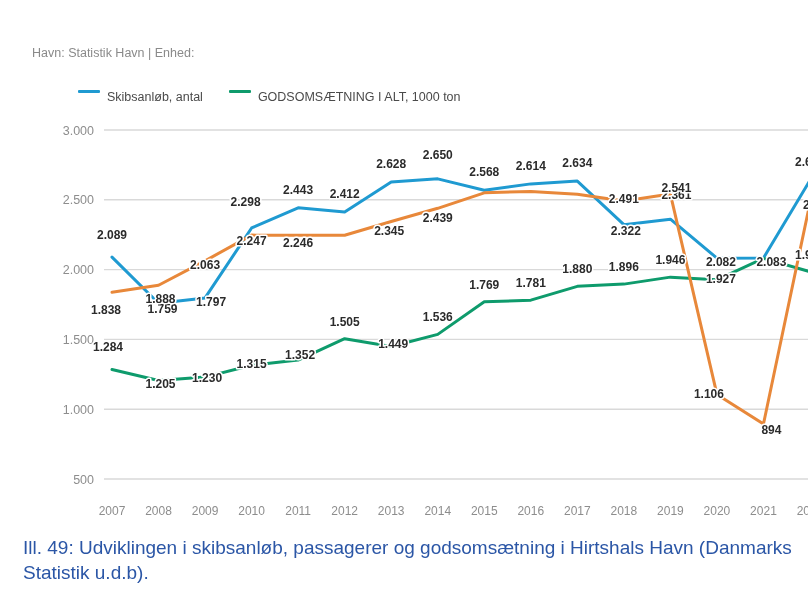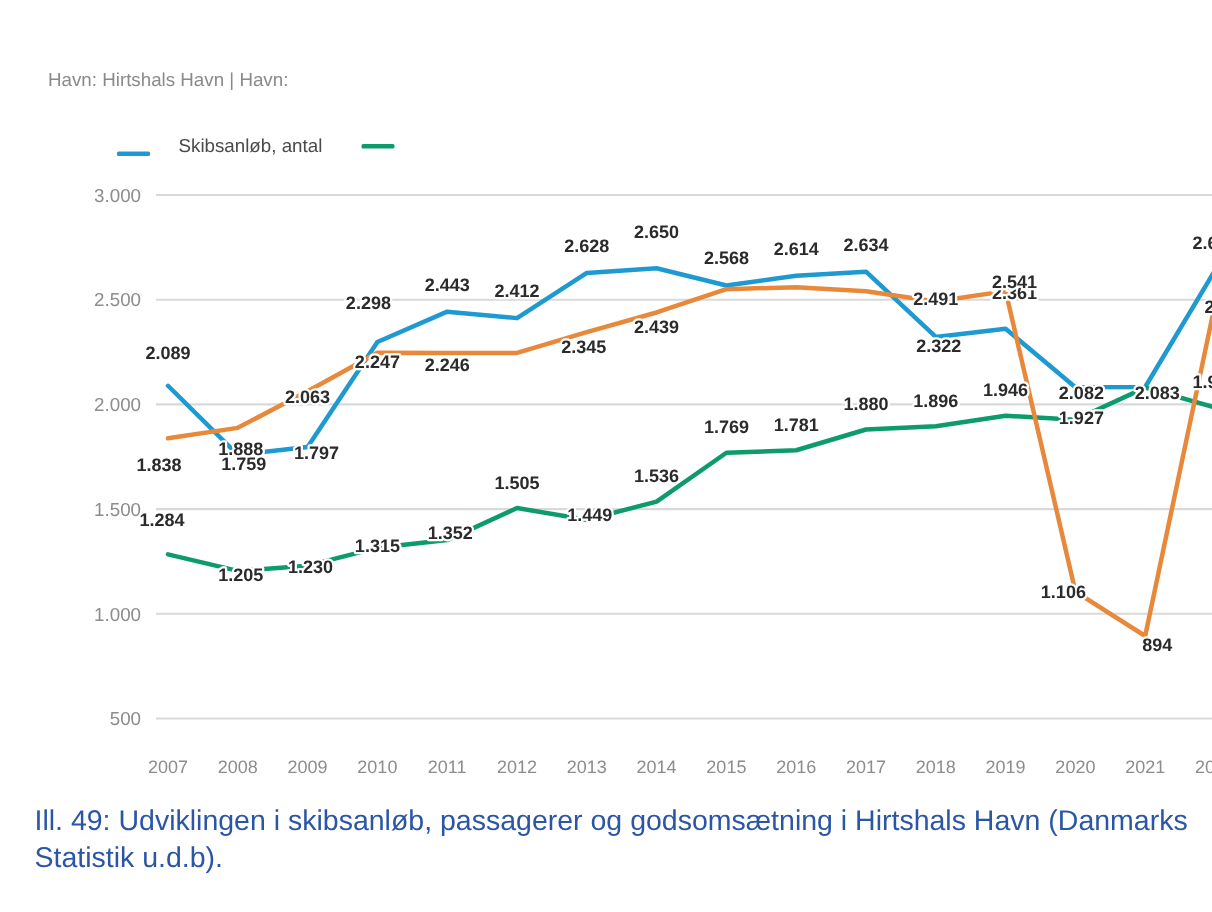--- a/index.html
+++ b/index.html
@@ -20,21 +20,21 @@
     position:absolute;left:32px;top:46px;
     font-size:12.5px;color:#8a8a8a;white-space:nowrap;
   }
 
   
   .legend{
     position:absolute;left:78px;top:90px;
     display:flex;align-items:center;gap:26px;
     white-space:nowrap;
   }
-  .legend-item{display:flex;align-items:flex-end;gap:19px;}
+  .legend-item{display:flex;align-items:flex-start;gap:7px;}
   .legend-swatch{display:block;width:22px;height:3px;border-radius:1px;}
   .legend-label{font-size:12.5px;color:#4a4a4a;}
 
   
   .plot-wrap{position:absolute;left:14px;top:118px;width:808px;height:400px;margin-left:12px;}
   .plot-svg{display:block;}
 
   .ytick{font-size:12.5px;fill:#8d8d8d;font-family:"Liberation Sans",sans-serif;}
   .xtick{font-size:12px;fill:#8d8d8d;font-family:"Liberation Sans",sans-serif;}
   .dlabel{font-size:12px;font-weight:bold;fill:#2b2b2b;
@@ -46,29 +46,30 @@
     position:absolute;left:23px;top:535px;width:780px;
     font-size:19px;line-height:1.32;color:#2b56a6;
     font-family:"Liberation Sans", sans-serif;
   }
 </style>
 </head>
 <body>
 
 <div class="page">
 
-  <div class="chart-subtitle">Havn: Hirtshals Havn | Havn:</div>
+  <div class="chart-subtitle">Havn: Statistik Havn | Enhed:</div>
 
   <div class="legend">
     <div class="legend-item">
       <span class="legend-swatch" style="background:#1f9ad1"></span>
       <span class="legend-label">Skibsanløb, antal</span>
     </div>
     <div class="legend-item">
       <span class="legend-swatch" style="background:#0e9b6c"></span>
+      <span class="legend-label">GODSOMSÆTNING I ALT, 1000 ton</span>
     </div>
   </div>
 
   <div class="plot-wrap">
     <svg class="plot-svg" id="plot" width="808" height="400" viewBox="0 0 808 400">
       <g id="gridlines">
           <line x1="78" x2="784" y1="12" y2="12" stroke="#d9d9d9" stroke-width="1.4"></line>
           <line x1="78" x2="784" y1="81.8" y2="81.8" stroke="#d9d9d9" stroke-width="1.4"></line>
           <line x1="78" x2="784" y1="151.6" y2="151.6" stroke="#d9d9d9" stroke-width="1.4"></line>
           <line x1="78" x2="784" y1="221.4" y2="221.4" stroke="#d9d9d9" stroke-width="1.4"></line>

